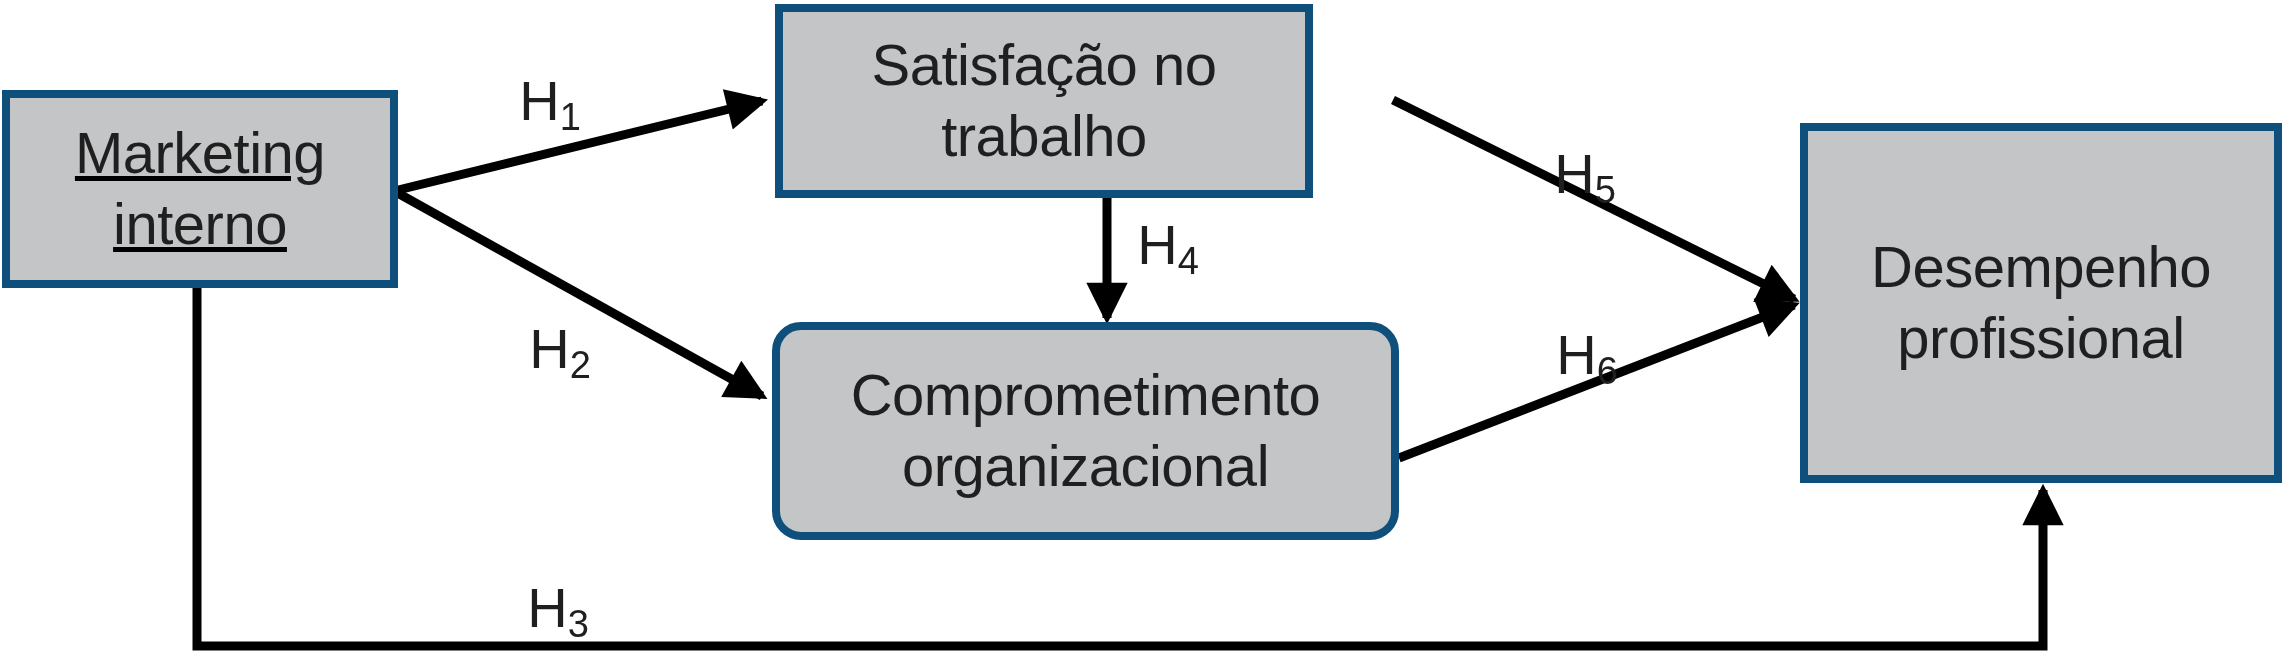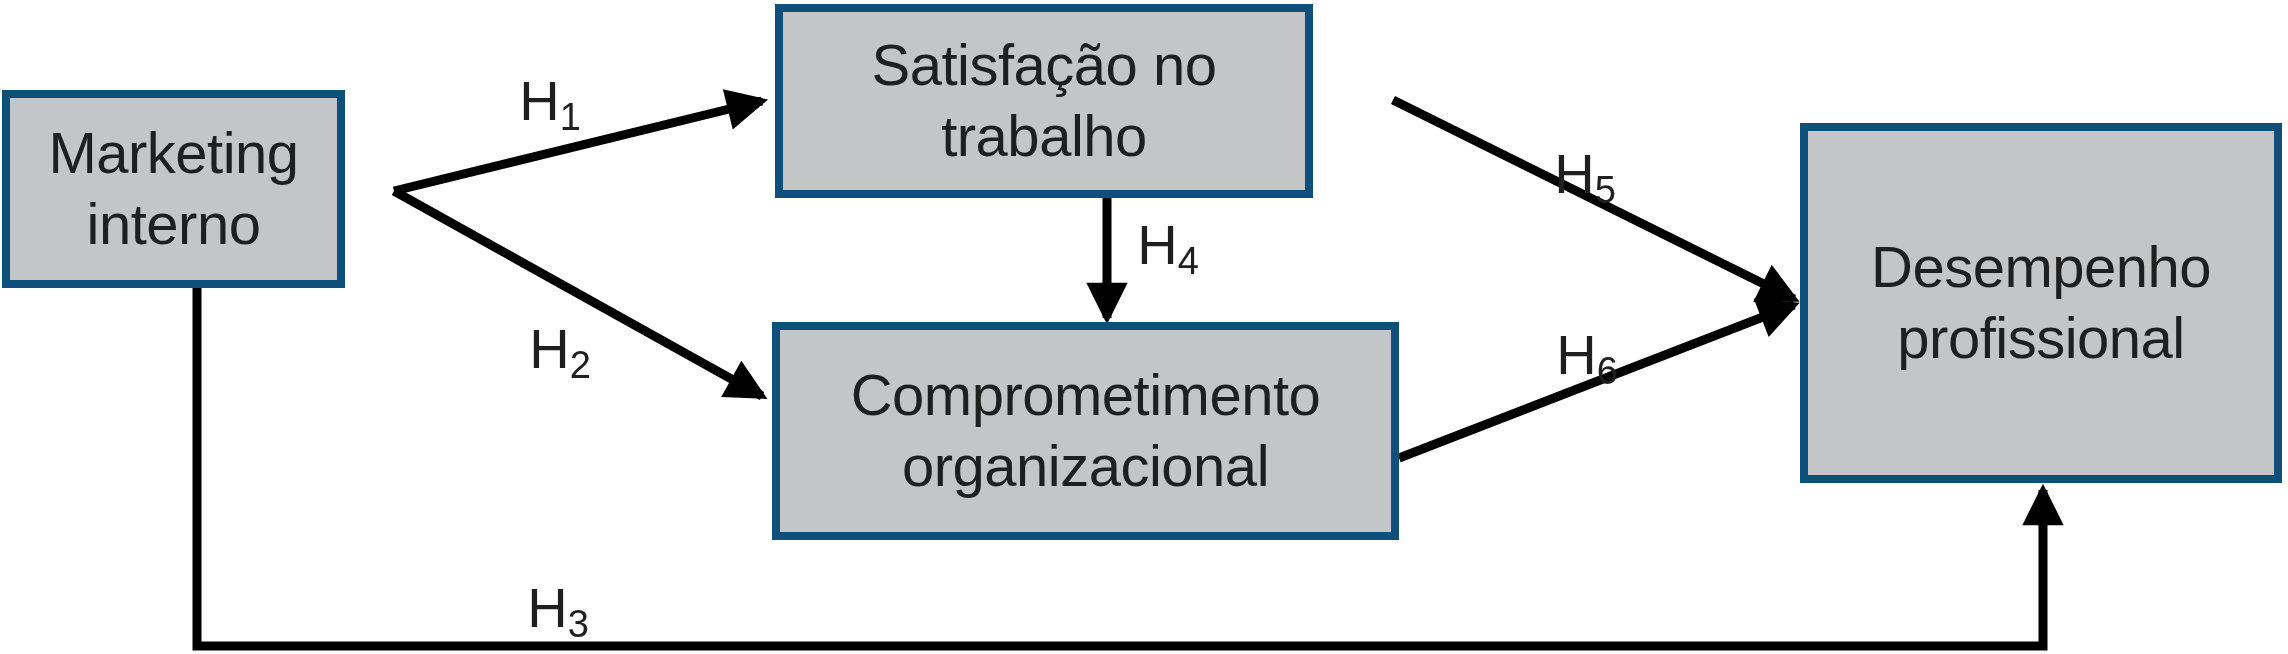--- a/index.html
+++ b/index.html
@@ -32,23 +32,23 @@
     justify-content: center;
     text-align: center;
   }
   .node-label {
     font-size: 58px;
     letter-spacing: -0.5px;
     line-height: 1.22;
     color: #1f1f1f;
     padding: 0 14px;
   }
-  #node-marketing       { left: 2px;    top: 90px;  width: 343px; height: 198px; }
+  #node-marketing       { left: 2px;    top: 90px;  width: 396px; height: 198px; text-decoration: underline; }
   #node-satisfacao      { left: 775px;  top: 4px;   width: 538px; height: 194px; }
-  #node-comprometimento { left: 772px;  top: 322px; width: 627px; height: 218px; }
+  #node-comprometimento { left: 772px;  top: 322px; width: 627px; height: 218px; border-radius: 29px; }
   #node-desempenho      { left: 1800px; top: 123px; width: 482px; height: 360px; }
 
   .h-label {
     position: absolute;
     transform: translate(-50%, -50%);
     font-size: 56px;
     color: #1f1f1f;
     white-space: nowrap;
   }
   .h-label sub {

